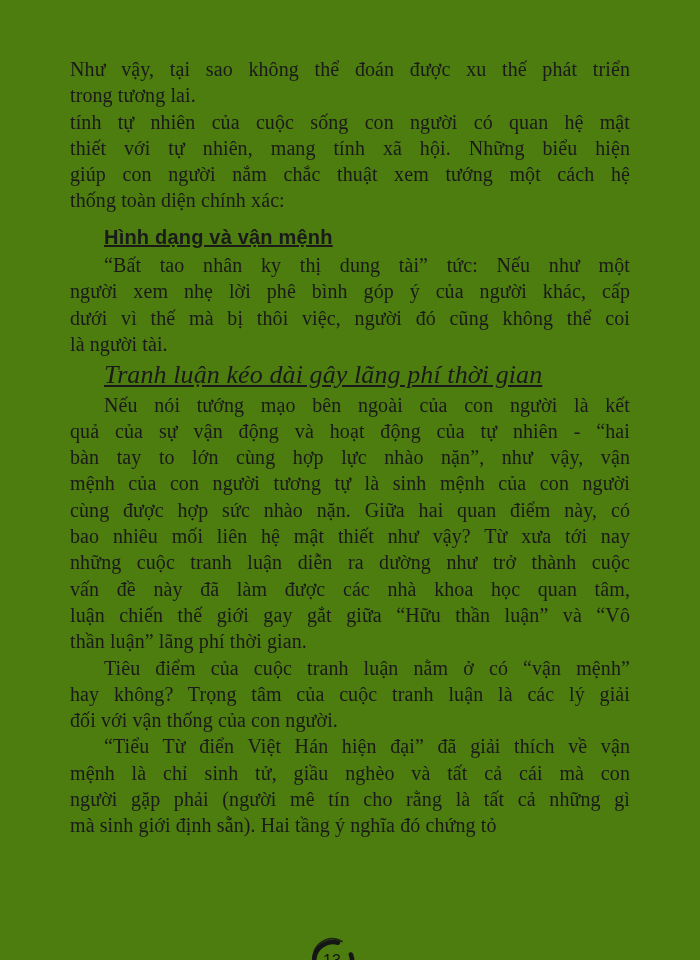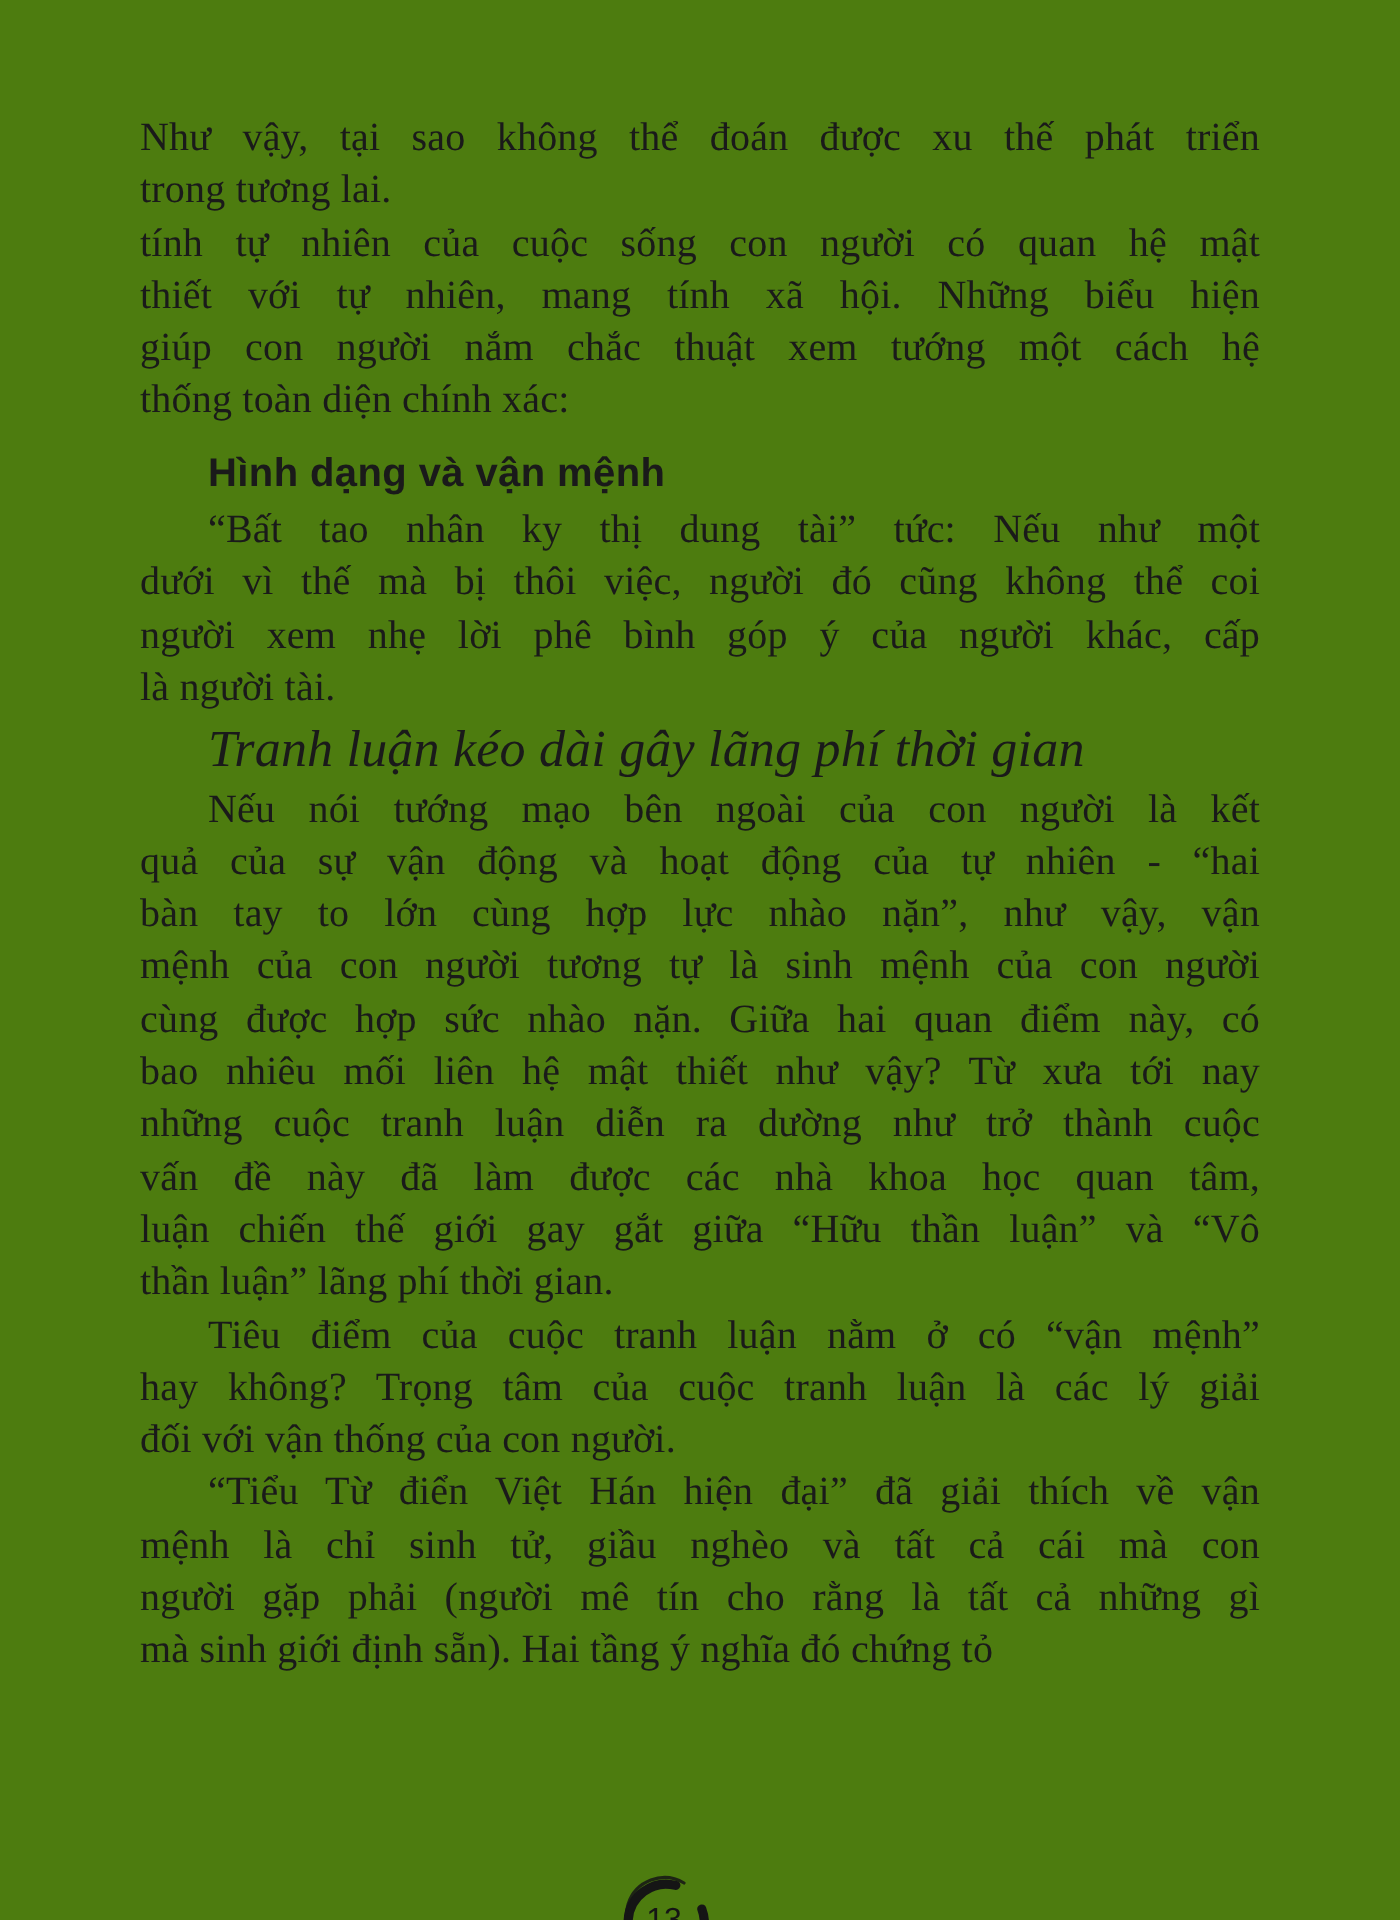--- a/index.html
+++ b/index.html
@@ -30,21 +30,21 @@
   .line.last { text-align-last: left; }
   .line.indent { text-indent: 34px; }
   .block.heading {
     margin: 10px 0 2px 0;
     font-family: "Liberation Sans", "DejaVu Sans", sans-serif;
     font-weight: bold;
     font-size: 20px;
     letter-spacing: 0.2px;
   }
   .block.heading .line, .block.subheading .line {
-    text-align: right; text-align-last: left;
+    text-align: right; text-align-last: left; text-decoration: underline;
   }
   .block.subheading {
     margin: 5px 0 3px 0;
     font-style: italic;
     font-size: 26px;
   }
   .page-number-wrap {
     position: absolute;
     left: 309px; top: 936px;
     width: 48px; height: 50px;
@@ -74,22 +74,22 @@
         <div class="line">tính tự nhiên của cuộc sống con người có quan hệ mật</div>
         <div class="line">thiết với tự nhiên, mang tính xã hội. Những biểu hiện</div>
         <div class="line">giúp con người nắm chắc thuật xem tướng một cách hệ</div>
         <div class="line last">thống toàn diện chính xác:</div>
       </div>
       <div class="block heading">
         <div class="line last indent">Hình dạng và vận mệnh</div>
       </div>
       <div class="block paragraph">
         <div class="line indent">“Bất tao nhân ky thị dung tài” tức: Nếu như một</div>
+        <div class="line">người xem nhẹ lời phê bình góp ý của người khác, cấp</div>
         <div class="line">dưới vì thế mà bị thôi việc, người đó cũng không thể coi</div>
-        <div class="line">người xem nhẹ lời phê bình góp ý của người khác, cấp</div>
         <div class="line last">là người tài.</div>
       </div>
       <div class="block subheading">
         <div class="line last indent">Tranh luận kéo dài gây lãng phí thời gian</div>
       </div>
       <div class="block paragraph">
         <div class="line indent">Nếu nói tướng mạo bên ngoài của con người là kết</div>
         <div class="line">quả của sự vận động và hoạt động của tự nhiên - “hai</div>
         <div class="line">bàn tay to lớn cùng hợp lực nhào nặn”, như vậy, vận</div>
         <div class="line">mệnh của con người tương tự là sinh mệnh của con người</div>

